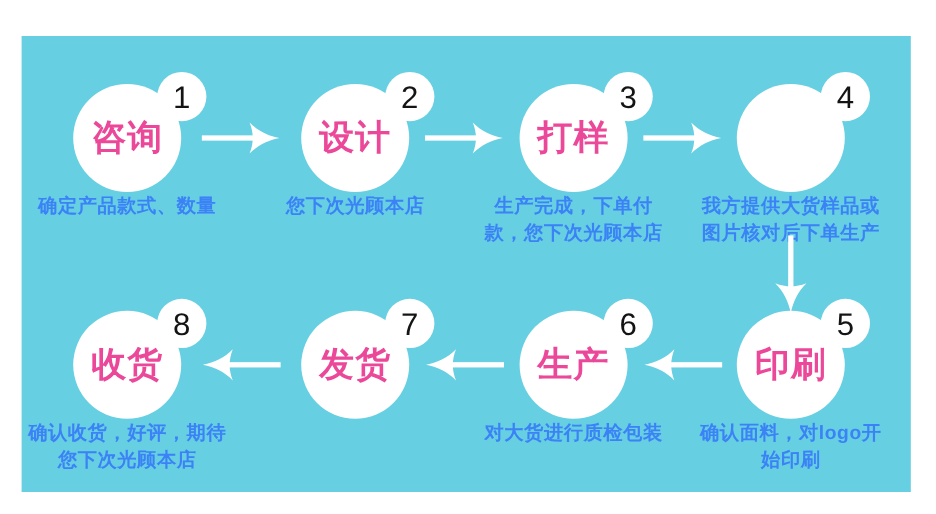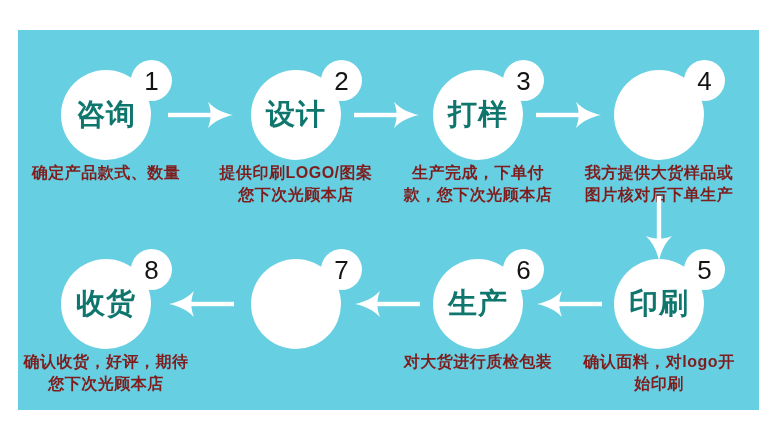--- a/index.html
+++ b/index.html
@@ -12,22 +12,22 @@
     position:relative; width:90px; height:90px; margin:10px auto 0;
     background:#ffffff; border-radius:50%;
     display:flex; align-items:center; justify-content:center;
   }
   .badge {
     position:absolute; left:70px; top:-10px; width:41px; height:41px;
     background:#ffffff; border-radius:50%;
     display:flex; align-items:center; justify-content:center;
     font-size:26px; font-weight:400; color:#141414; line-height:1;
   }
-  .title { font-size:29px; font-weight:700; color:#0f766e; letter-spacing:1px; white-space:nowrap; }
-  .desc { margin-top:2px; font-size:16px; font-weight:700; color:#7f1d1d; line-height:22px; letter-spacing:0.5px; white-space:nowrap; }
+  .title { font-size:29px; font-weight:700; color:#ec4899; letter-spacing:1px; white-space:nowrap; }
+  .desc { margin-top:2px; font-size:16px; font-weight:700; color:#3b82f6; line-height:22px; letter-spacing:0.5px; white-space:nowrap; }
   .arrow { position:absolute; width:66px; height:30px; }
   .arrow svg { display:block; }
   .arrow-left svg { transform:scaleX(-1); }
   .arrow-down { transform:rotate(90deg); }
 </style>
 </head>
 <body>
 
 <div class="page">
   <div class="panel"></div>
@@ -41,21 +41,20 @@
       <div>确定产品款式、数量</div>
     </div>
   </div>
 
   <div class="step" style="left:191px; top:60px;">
     <div class="bubble">
       <div class="badge">2</div>
       <span class="title">设计</span>
     </div>
     <div class="desc">
-      <div>提供印刷LOGO/图案</div>
       <div>您下次光顾本店</div>
     </div>
   </div>
 
   <div class="step" style="left:373px; top:60px;">
     <div class="bubble">
       <div class="badge">3</div>
       <span class="title">打样</span>
     </div>
     <div class="desc">
@@ -81,20 +80,21 @@
     </div>
     <div class="desc">
       <div>确认收货，好评，期待</div>
       <div>您下次光顾本店</div>
     </div>
   </div>
 
   <div class="step" style="left:191px; top:249px;">
     <div class="bubble">
       <div class="badge">7</div>
+      <span class="title">发货</span>
     </div>
   </div>
 
   <div class="step" style="left:373px; top:249px;">
     <div class="bubble">
       <div class="badge">6</div>
       <span class="title">生产</span>
     </div>
     <div class="desc">
       <div>对大货进行质检包装</div>

